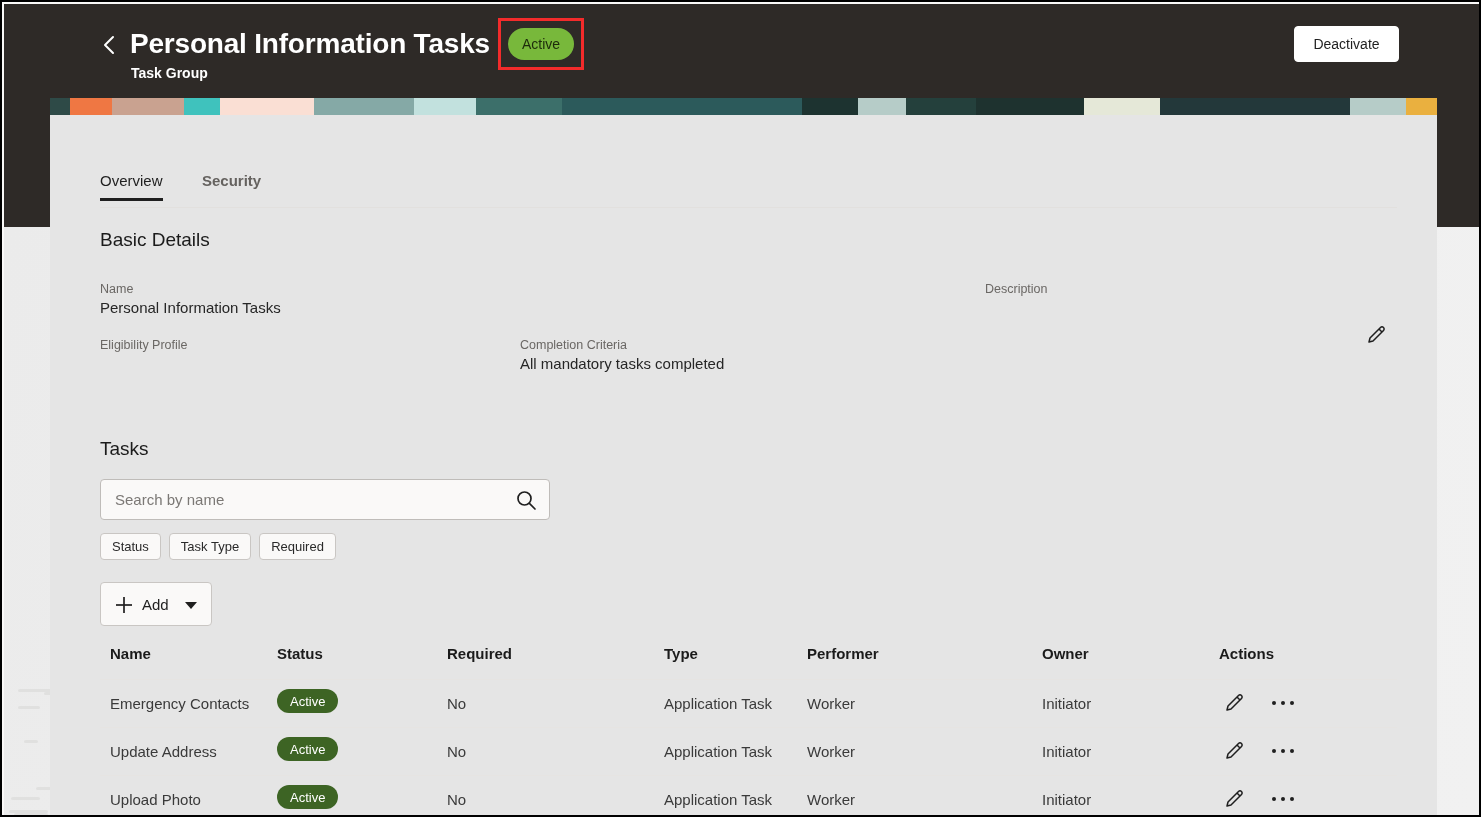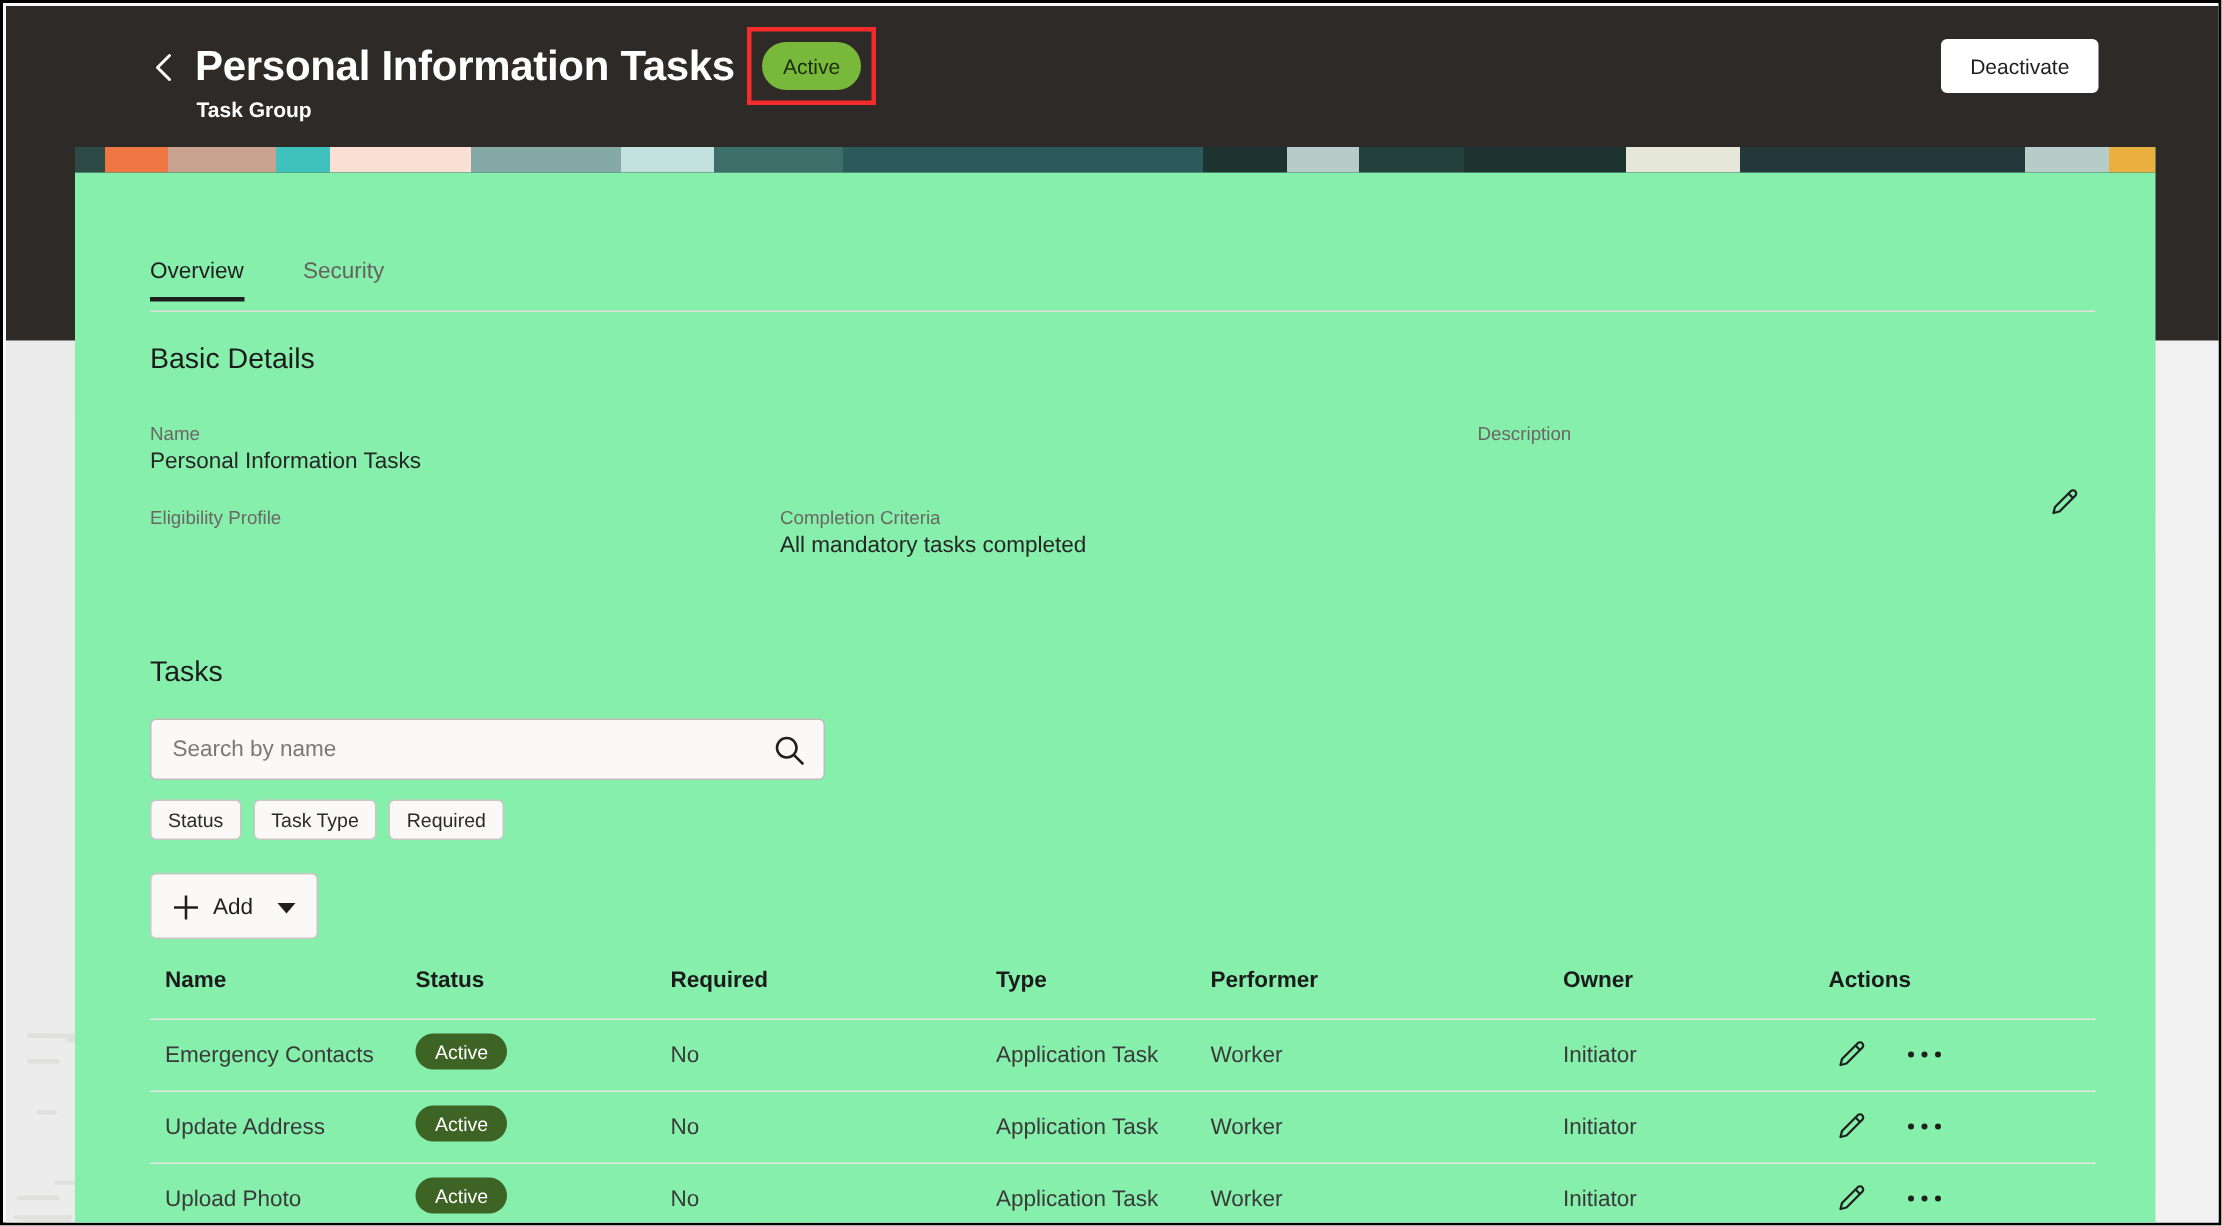--- a/index.html
+++ b/index.html
@@ -113,21 +113,21 @@
     font-family: "Liberation Sans", sans-serif;
     color: #1f1f1f;
     cursor: pointer;
   }
 
   
   #content-card {
     position: absolute;
     left: 48px; top: 96px;
     width: 1387px; height: 719px;
-    background: #86efac;
+    background: #e5e5e5;
     overflow: hidden;
   }
 
   
   #banner {
     position: absolute;
     left: 0; top: 0;
     width: 1387px; height: 17px;
     overflow: hidden;
     background: #2f4f4a;
@@ -148,21 +148,21 @@
     padding-bottom: 9px;
     cursor: pointer;
     background: none; border: none;
     font-family: "Liberation Sans", sans-serif;
   }
   .tab.active {
     color: #1f1f1f;
     border-bottom: 3px solid #1f1f1f;
   }
   #tab-overview { left: 0; }
-  #tab-security { left: 102px; }
+  #tab-security { left: 102px; font-weight: bold; }
 
   .section-title {
     position: absolute;
     font-size: 19px;
     font-weight: normal;
     color: #1b1b1b;
   }
   #basic-details-title { left: 50px; top: 131px; }
   #tasks-title { left: 50px; top: 340px; }
 

